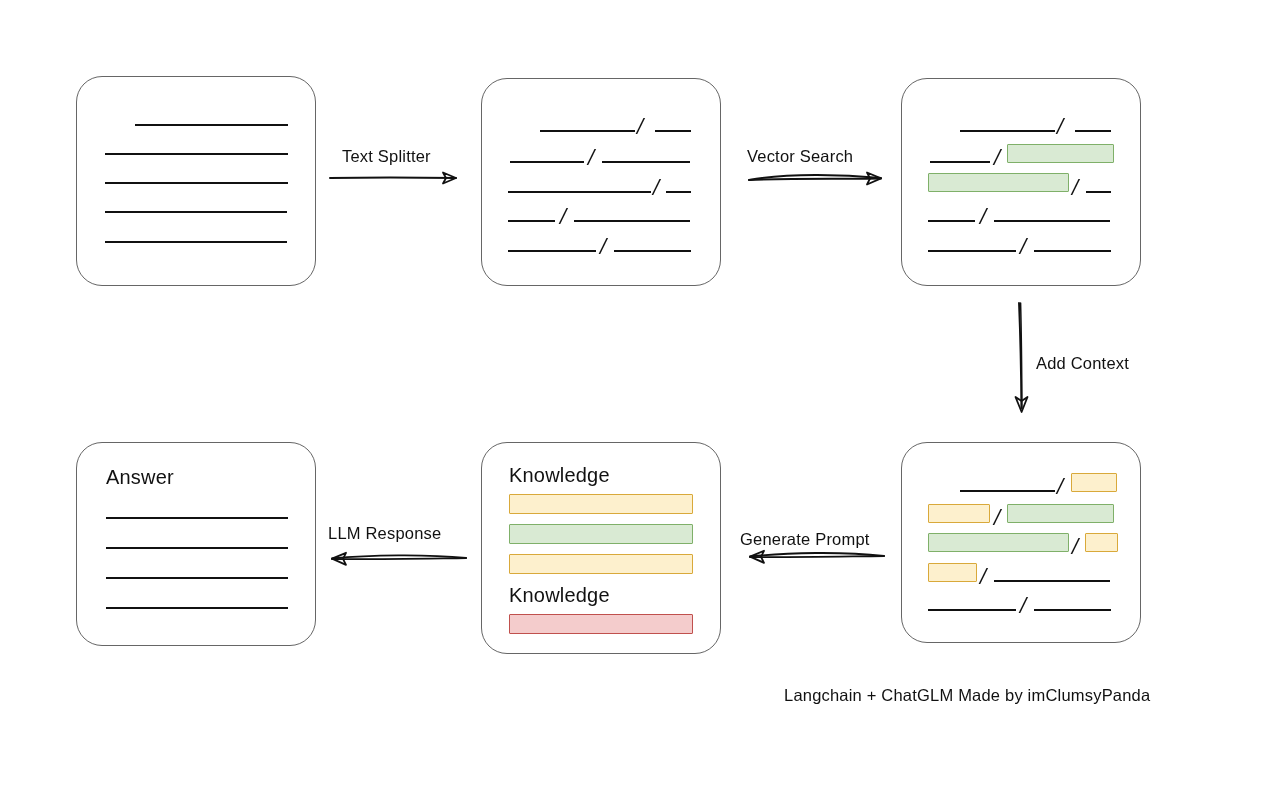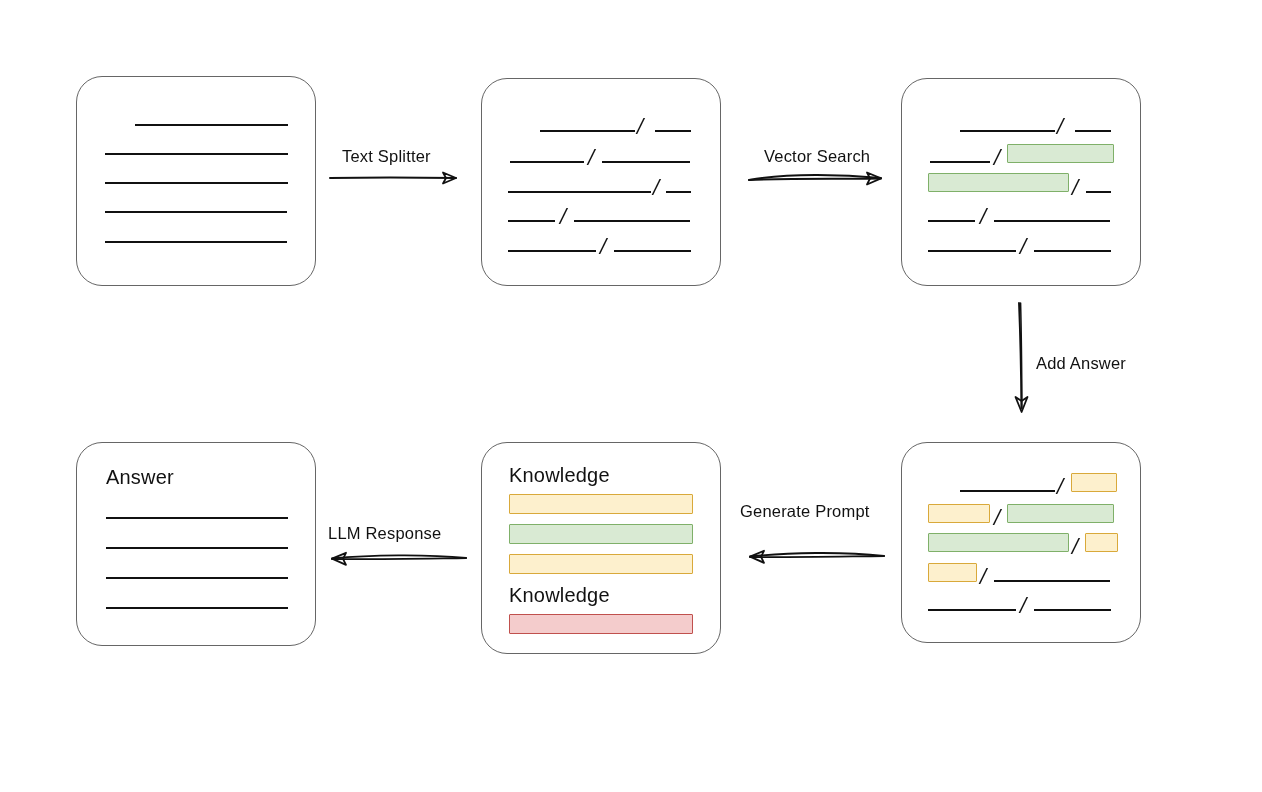--- a/index.html
+++ b/index.html
@@ -113,21 +113,21 @@
   <div class="rule" style="left:666px; top:191px; width:25px;"></div>
 
   <div class="rule" style="left:508px; top:220px; width:47px;"></div>
   <div class="slash" style="left:560px; top:206px; font-size:19px;">/</div>
   <div class="rule" style="left:574px; top:220px; width:116px;"></div>
 
   <div class="rule" style="left:508px; top:250px; width:88px;"></div>
   <div class="slash" style="left:600px; top:236px; font-size:19px;">/</div>
   <div class="rule" style="left:614px; top:250px; width:77px;"></div>
 
-  <div class="hand-label arrow-label" style="left:764px; top:147px;">Vector Search</div>
+  <div class="hand-label arrow-label" style="left:747px; top:147px;">Vector Search</div>
   <svg class="arrow" style="left:748px; top:168px;" width="145" height="22" viewBox="0 0 145 22">
     <path d="M1,12 C40,5 95,6.5 133,10" stroke="#111" stroke-width="1.9" fill="none" stroke-linecap="round"></path>
     <path d="M1,12 C45,10 96,11.2 133,10.6" stroke="#111" stroke-width="1.9" fill="none" stroke-linecap="round"></path>
     <path d="M133,10.4 L119,4.5 L122,10.5 L119,16.5 Z" fill="none" stroke="#111" stroke-width="1.8" stroke-linejoin="round"></path>
   </svg>
 
   <div class="card" style="left:901px; top:78px; width:240px; height:208px;">
   </div>
 
   <div class="rule" style="left:960px; top:130px; width:95px;"></div>
@@ -148,21 +148,21 @@
 
   <div class="rule" style="left:928px; top:250px; width:88px;"></div>
   <div class="slash" style="left:1020px; top:236px; font-size:19px;">/</div>
   <div class="rule" style="left:1034px; top:250px; width:77px;"></div>
 
   <svg class="arrow" style="left:1012px; top:302px;" width="24" height="118" viewBox="0 0 24 118">
     <path d="M7,1 C8.6,40 9.2,78 9.4,106" stroke="#111" stroke-width="1.9" fill="none" stroke-linecap="round"></path>
     <path d="M8.6,1 C9.6,40 9.8,78 9.9,106" stroke="#111" stroke-width="1.5" fill="none" stroke-linecap="round"></path>
     <path d="M9.6,110 L3.5,95 L9.6,99 L15.5,95 Z" fill="none" stroke="#111" stroke-width="1.8" stroke-linejoin="round"></path>
   </svg>
-  <div class="hand-label arrow-label" style="left:1036px; top:354px;">Add Answer</div>
+  <div class="hand-label arrow-label" style="left:1036px; top:354px;">Add Context</div>
 
   <div class="card" style="left:901px; top:442px; width:240px; height:201px;">
   </div>
 
   <div class="rule" style="left:960px; top:490px; width:95px;"></div>
   <div class="slash" style="left:1057px; top:476px; font-size:19px;">/</div>
   <div class="chip yellow" style="left:1071px; top:473px; width:46px; height:19px;"></div>
 
   <div class="chip yellow" style="left:928px; top:504px; width:62px; height:19px;"></div>
   <div class="slash" style="left:994px; top:507px; font-size:19px;">/</div>
@@ -173,21 +173,21 @@
   <div class="chip yellow" style="left:1085px; top:533px; width:33px; height:19px;"></div>
 
   <div class="chip yellow" style="left:928px; top:563px; width:49px; height:19px;"></div>
   <div class="slash" style="left:980px; top:566px; font-size:19px;">/</div>
   <div class="rule" style="left:994px; top:580px; width:116px;"></div>
 
   <div class="rule" style="left:928px; top:609px; width:88px;"></div>
   <div class="slash" style="left:1020px; top:595px; font-size:19px;">/</div>
   <div class="rule" style="left:1034px; top:609px; width:77px;"></div>
 
-  <div class="hand-label arrow-label" style="left:740px; top:502px;">Generate Prompt</div>
+  <div class="hand-label arrow-label" style="left:740px; top:530px;">Generate Prompt</div>
   <svg class="arrow" style="left:738px; top:546px;" width="148" height="22" viewBox="0 0 148 22">
     <path d="M146,10 C105,5.5 50,6.5 12,10.5" stroke="#111" stroke-width="1.9" fill="none" stroke-linecap="round"></path>
     <path d="M146,10 C102,10.5 50,11.5 12,11" stroke="#111" stroke-width="1.9" fill="none" stroke-linecap="round"></path>
     <path d="M12,10.7 L26,4.8 L23,10.8 L26,16.8 Z" fill="none" stroke="#111" stroke-width="1.8" stroke-linejoin="round"></path>
   </svg>
 
   <div class="card" style="left:481px; top:442px; width:240px; height:212px;">
   </div>
   <div class="card-title hand-label" style="left:509px; top:464px;text-align:center;">Knowledge</div>
   <div class="chip yellow" style="left:509px; top:494px; width:184px; height:20px;"></div>
@@ -204,14 +204,15 @@
   </svg>
 
   <div class="card" style="left:76px; top:442px; width:240px; height:204px;">
   </div>
   <div class="card-title hand-label" style="left:106px; top:466px;">Answer</div>
   <div class="rule" style="left:106px; top:517px; width:182px;"></div>
   <div class="rule" style="left:106px; top:547px; width:182px;"></div>
   <div class="rule" style="left:106px; top:577px; width:182px;"></div>
   <div class="rule" style="left:106px; top:607px; width:182px;"></div>
 
+  <div class="footer hand-label" style="left:784px; top:686px;">Langchain + ChatGLM Made by imClumsyPanda</div>
 
 </div>
 
 </body></html>

